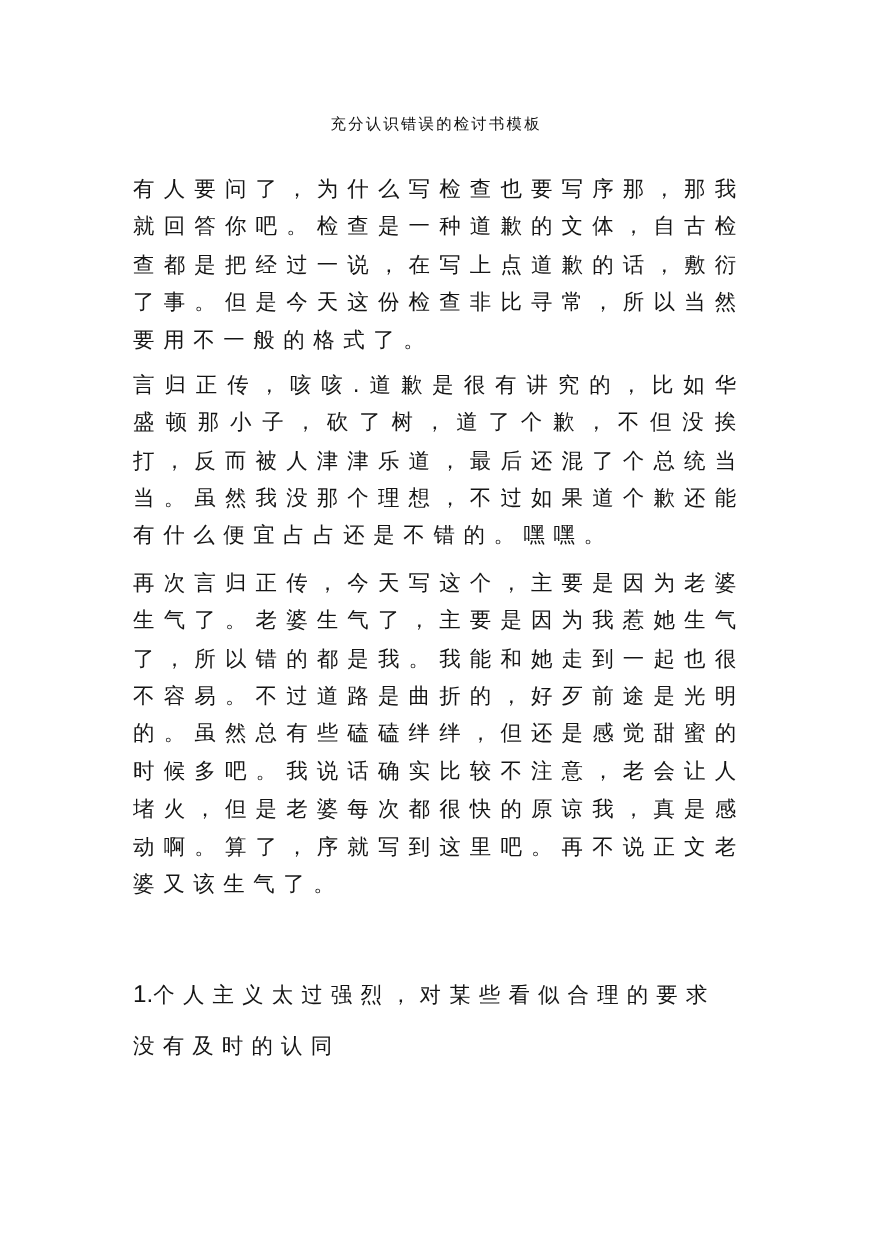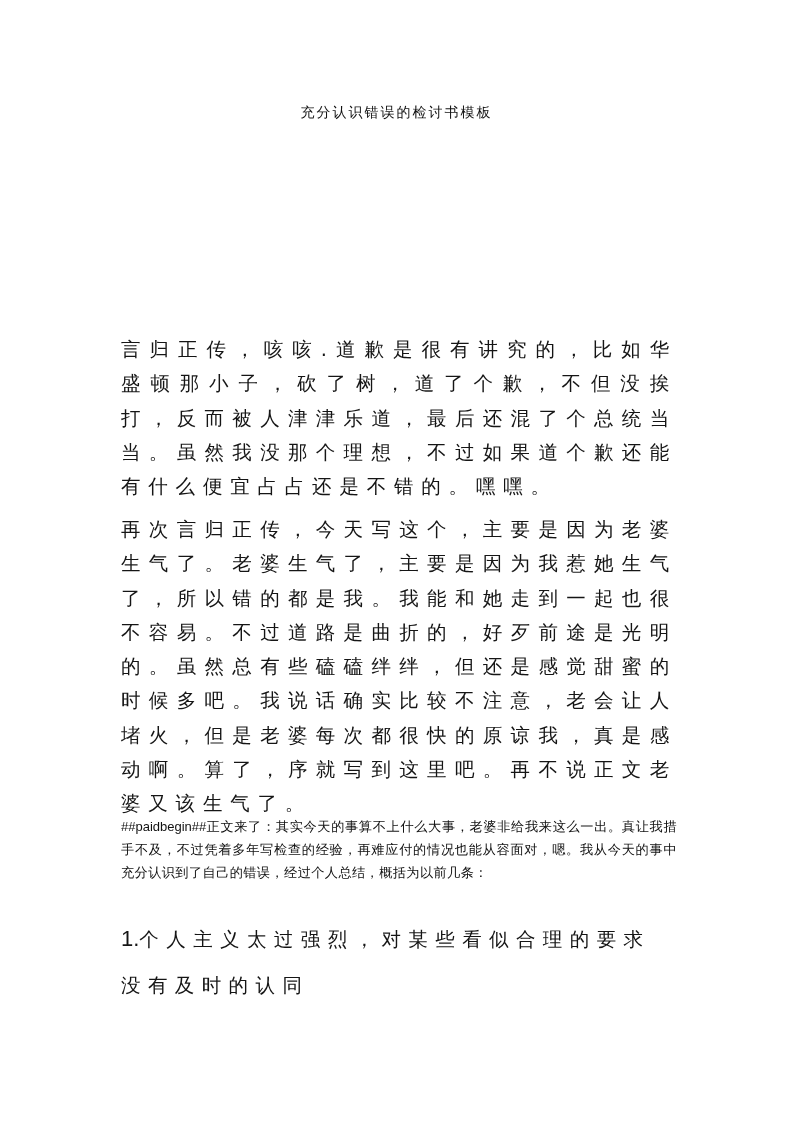--- a/index.html
+++ b/index.html
@@ -64,43 +64,43 @@
   }
   .small .marker {
     font-family: "Liberation Sans", sans-serif;
     font-size: 13px;
     letter-spacing: 0;
   }
   .list-item {
     position: absolute;
     left: 121px;
     width: 556px;
-    top: 916px;
+    top: 881px;
     margin: 0;
     font-size: 19.5px;
     line-height: 46px;
     letter-spacing: 7.4px;
     color: #151515;
     font-family: "DejaVu Sans", sans-serif;
   }
   .list-item .num {
     font-family: "Liberation Sans", sans-serif;
     font-size: 22px;
     letter-spacing: 0;
   }
 </style>
 </head>
 <body>
 
 <div class="page">
 
   <h1 class="title">充分认识错误的检讨书模板</h1>
 
+  <p class="para p1">有人要问了，为什么写检查也要写序那，那我就回答你吧。检查是一种道歉的文体，自古检查都是把经过一说，在写上点道歉的话，敷衍了事。但是今天这份检查非比寻常，所以当然要用不一般的格式了。</p>
 
   <p class="para p2">言归正传，咳咳.道歉是很有讲究的，比如华盛顿那小子，砍了树，道了个歉，不但没挨打，反而被人津津乐道，最后还混了个总统当当。虽然我没那个理想，不过如果道个歉还能有什么便宜占占还是不错的。嘿嘿。</p>
 
   <p class="para p3">再次言归正传，今天写这个，主要是因为老婆生气了。老婆生气了，主要是因为我惹她生气了，所以错的都是我。我能和她走到一起也很不容易。不过道路是曲折的，好歹前途是光明的。虽然总有些磕磕绊绊，但还是感觉甜蜜的时候多吧。我说话确实比较不注意，老会让人堵火，但是老婆每次都很快的原谅我，真是感动啊。算了，序就写到这里吧。再不说正文老婆又该生气了。</p>
 
-  <p class="small"><span class="marker">##paidbegin##</span><span>正文来了：其实今天的事算不上什么大事，老婆非给我来这么一出。真让我措手不及，不过凭着多年写检查的经验，再难应付的情况也能从容面对，嗯。我从今天的事中充分认识到了自己的错误，经过个人总结，概括为以前几条：</span></p>
 
   <p class="list-item"><span class="num">1.</span><span>个人主义太过强烈，对某些看似合理的要求没有及时的认同</span></p>
 
 </div>
 
 </body></html>

